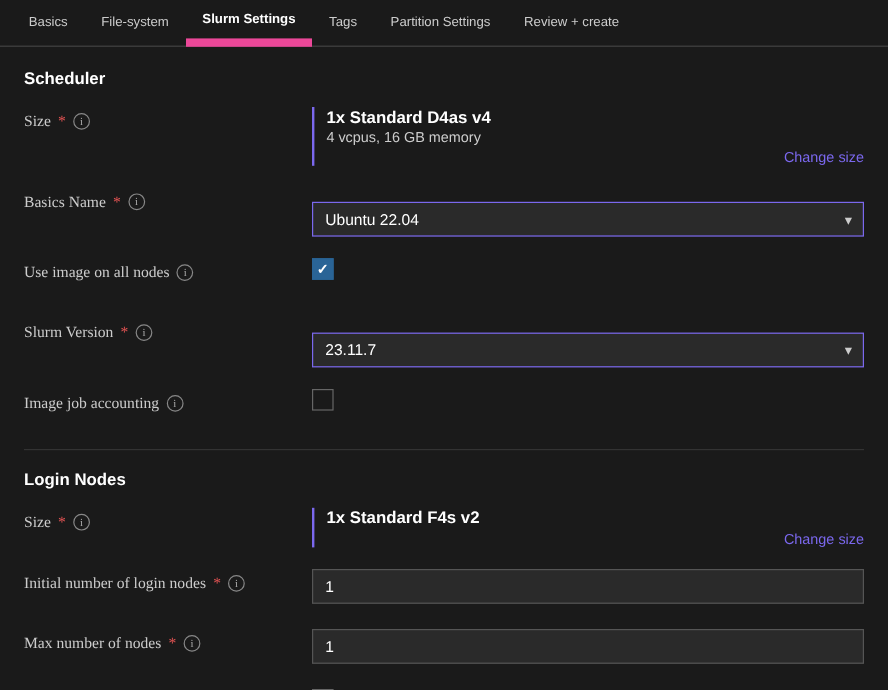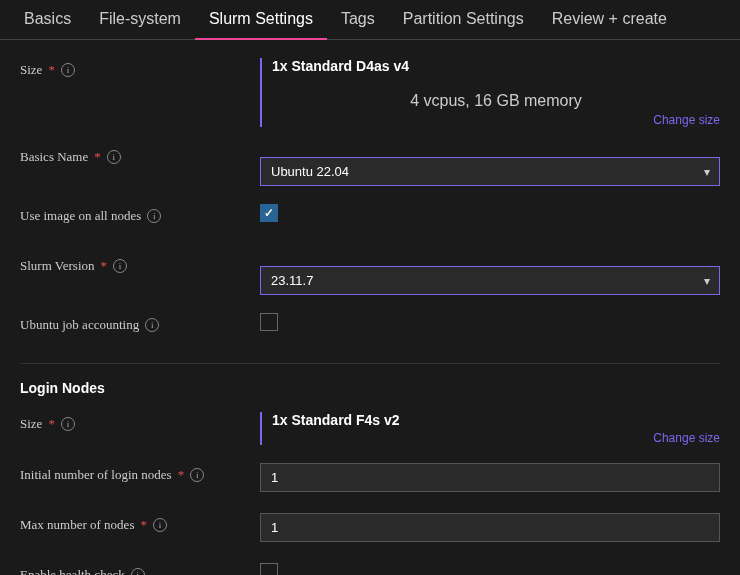--- a/index.html
+++ b/index.html
@@ -18,29 +18,29 @@
       display: flex;
       align-items: center;
       border-bottom: 1px solid #444;
       background-color: #1a1a1a;
       padding: 0 10px;
     }
     .tab {
       padding: 10px 14px;
       cursor: pointer;
       color: #cccccc;
-      font-size: 16px;
+      font-size: 11px;
       white-space: nowrap;
       border-bottom: 2px solid transparent;
       margin-bottom: -1px;
     }
     .tab.active {
       color: #ffffff;
-      border-bottom: 2px solid #ec4899;
-      font-weight: 400;
+      border-bottom: 7px solid #ec4899;
+      font-weight: 700;
     }
 
     
     .content {
       padding: 18px 20px;
       overflow-y: auto;
       height: calc(575px - 38px);
     }
 
     .section-title {
@@ -96,24 +96,23 @@
     .size-block {
       border-left: 2px solid #7b68ee;
       padding-left: 10px;
     }
     .size-name {
       font-weight: 700;
       font-size: 14px;
       color: #ffffff;
     }
     .size-details {
-      font-size: 16px;
+      font-size: 12px;
       color: #cccccc;
-      margin-top: 18px;
-      text-align: center;
+      margin-top: 2px;
     }
     .change-size-link {
       font-size: 12px;
       color: #7b68ee;
       cursor: pointer;
       text-decoration: none;
       margin-top: 3px;
       display: block;
       text-align: right;
     }
@@ -199,20 +198,21 @@
 <div class="tab">Basics</div>
     <div class="tab">File-system</div>
     <div class="tab active">Slurm Settings</div>
     <div class="tab">Tags</div>
     <div class="tab">Partition Settings</div>
     <div class="tab">Review + create</div>
   </div>
 
 <div class="content">
 
+  <div class="section-title">Scheduler</div>
 
   <div class="form-row">
     <div class="form-label">
       <span>Size</span>
       <span class="required-star">*</span>
       <span class="info-icon">i</span>
     </div>
     <div class="form-control">
       <div class="size-block">
         <div class="size-name">1x Standard D4as v4</div>
@@ -257,21 +257,21 @@
       <div class="select-wrapper">
         <select class="select-field">
         <option value="23.11.7">23.11.7</option><option value="23.02.4">23.02.4</option><option value="22.05.8">22.05.8</option></select>
         <span class="select-arrow">▾</span>
       </div>
     </div>
   </div>
 
   <div class="form-row">
     <div class="form-label">
-      <span>Ubuntu job accounting</span>
+      <span>Image job accounting</span>
       <span class="info-icon">i</span>
     </div>
     <div class="form-control">
       <div class="checkbox-empty"></div>
     </div>
   </div>
 
   <hr class="section-divider">
 
   <div class="section-title">Login Nodes</div>

